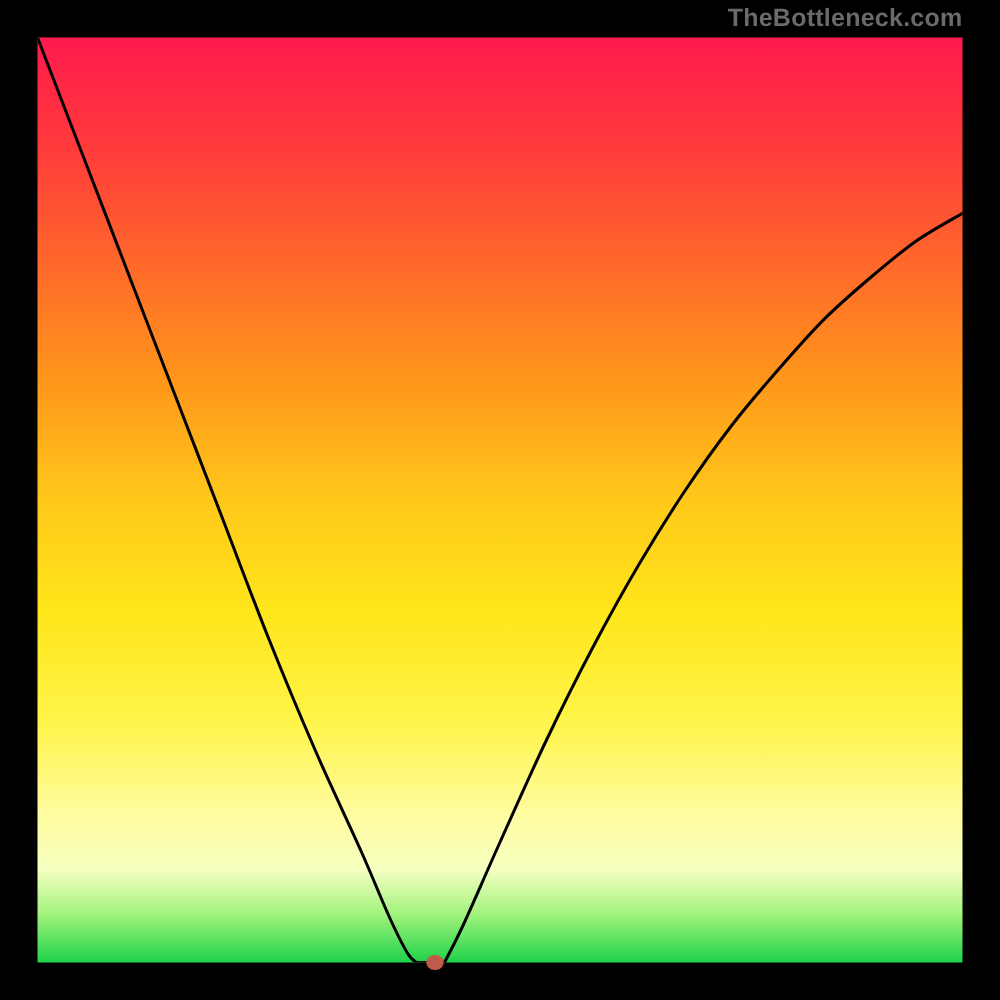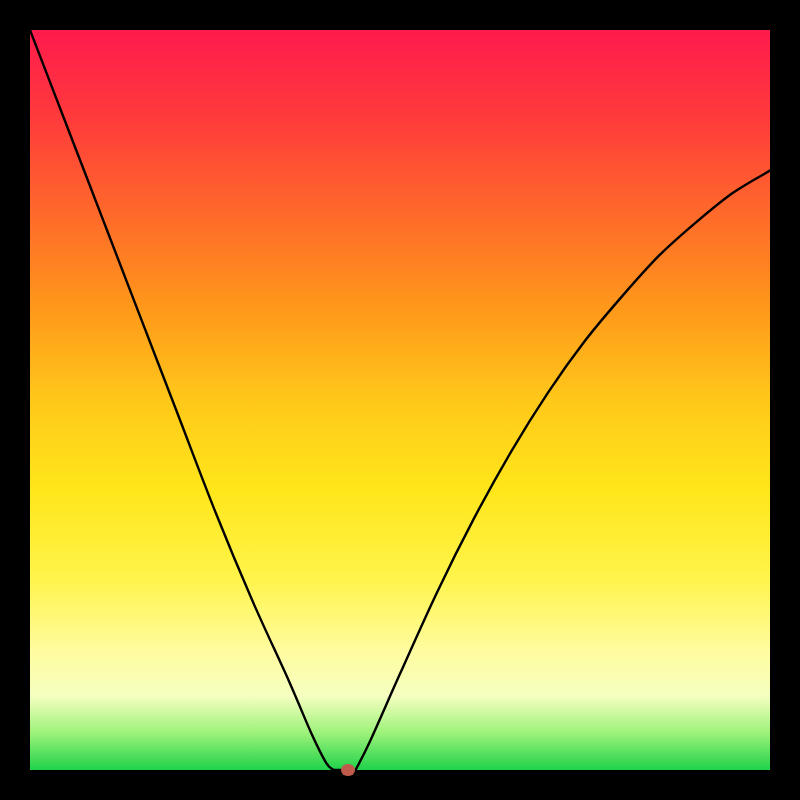--- a/index.html
+++ b/index.html
@@ -54,20 +54,21 @@
     height: 12px;
     background: #c05a4a;
     border-radius: 50% / 55%;
     transform: translate(-50%, -50%);
   }
 </style>
 </head>
 <body>
 
 <div class="frame">
+  <div class="watermark">TheBottleneck.com</div>
 
   <div class="plot-area">
     <svg class="curve" viewBox="0 0 740 740" preserveAspectRatio="none">
       <path d="M 0 0 C 6.166666666666667 16.033333333333342, 24.666666666666664 64.13333333333338, 37 96.20000000000005 C 49.333333333333336 128.2666666666667, 61.666666666666664 160.33333333333331, 74 192.39999999999998 C 86.33333333333333 224.46666666666664, 98.66666666666667 256.53333333333336, 111 288.6 C 123.33333333333333 320.6666666666667, 135.66666666666666 352.73333333333335, 148 384.8 C 160.33333333333334 416.8666666666667, 172.66666666666666 450.1666666666667, 185 481 C 197.33333333333334 511.8333333333333, 209.66666666666666 541.4333333333333, 222 569.8 C 234.33333333333334 598.1666666666666, 249.13333333333333 629, 259 651.2 C 268.8666666666667 673.4000000000001, 275.0333333333333 689.4333333333334, 281.2 703 C 287.3666666666667 716.5666666666666, 292.3 726.4333333333334, 296 732.6 C 299.7 738.7666666666667, 302.16666666666663 738.7666666666667, 303.4 740 L 303.4 740 L 325.6 740 L 325.6 740 C 328.0666666666667 735.0666666666666, 333.00000000000006 726.4333333333333, 340.40000000000003 710.4 C 347.8 694.3666666666667, 358.9 668.4666666666666, 370 643.8 C 381.1 619.1333333333333, 394.66666666666674 588.3, 407.00000000000006 562.4 C 419.33333333333337 536.5, 431.6666666666667 511.8333333333333, 444 488.4 C 456.3333333333333 464.96666666666664, 468.6666666666667 442.76666666666665, 481 421.8 C 493.3333333333333 400.83333333333337, 505.6666666666667 381.09999999999997, 518 362.59999999999997 C 530.3333333333334 344.09999999999997, 542.6666666666666 326.83333333333337, 555 310.8 C 567.3333333333334 294.76666666666665, 579.6666666666666 280.5833333333333, 592 266.4 C 604.3333333333334 252.21666666666664, 616.6666666666666 238.0333333333334, 629 225.70000000000005 C 641.3333333333334 213.3666666666667, 653.6666666666666 202.88333333333333, 666 192.39999999999998 C 678.3333333333334 181.91666666666663, 690.6666666666666 171.4333333333333, 703 162.79999999999995 C 715.3333333333334 154.1666666666666, 733.8333333333334 144.29999999999993, 740 140.5999999999999" fill="none" stroke="#000" stroke-width="2.4" stroke-linecap="round" stroke-linejoin="round"></path>
     </svg>
     <div class="marker" style="left: 318.2px; top: 740px;"></div>
   </div>
 </div>
 
 </body></html>

